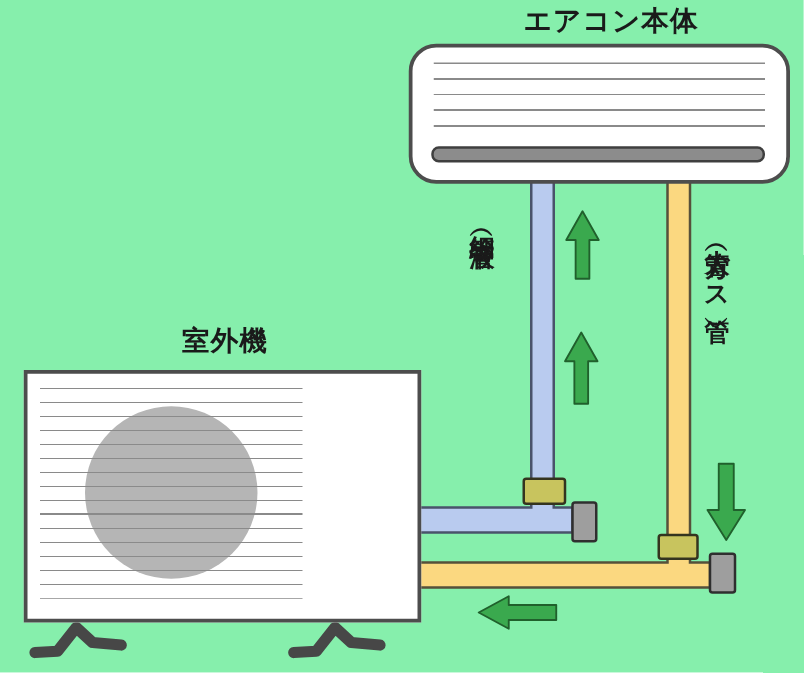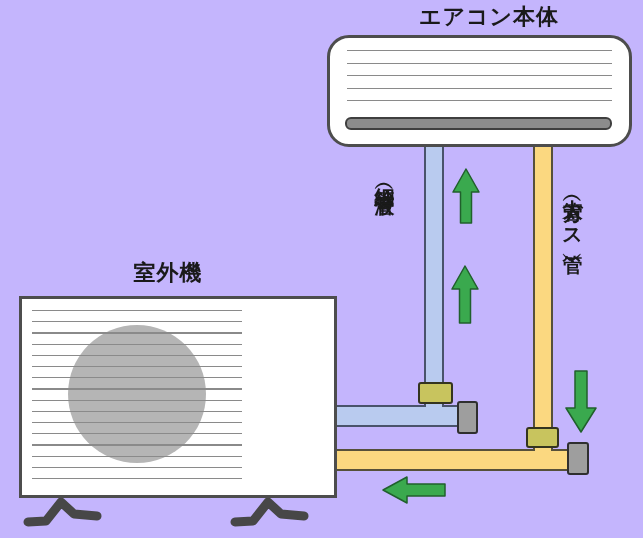--- a/index.html
+++ b/index.html
@@ -1,19 +1,19 @@
 <!DOCTYPE html>
 <html style="--pipe_thin: #b9cbef; --pipe_thin_border: #49536b; --pipe_thick: #fbd880; --pipe_thick_border: #56503a; --valve: #c8c45e; --valve_border: #34341f; --cap: #9e9e9e; --cap_border: #2f2f2f; --arrow: #3aa94e; --arrow_border: #20602c; --unit_border: #4d4d4d; --fan: #b5b5b5; --vent_line: #8a8a8a; --louver: #8c8c8c; --leg: #474747;"><head>
 <meta charset="utf-8">
 <style>
   html,body{margin:0;padding:0;background:#fff;}
   #stage{
     position:relative;
     width:643px;height:538px;
-    background:#c4b5fd;
+    background:#86efac;
     overflow:hidden;
     font-family:"Liberation Sans", sans-serif;
   }
   svg{position:absolute;left:0;top:0;z-index:1;}
 
   
   .pipe-thin{fill:var(--pipe_thin);stroke:var(--pipe_thin_border);stroke-width:2;}
   .pipe-thick{fill:var(--pipe_thick);stroke:var(--pipe_thick_border);stroke-width:2;}
   .valve{fill:var(--valve);stroke:var(--valve_border);stroke-width:2;}
   .cap{fill:var(--cap);stroke:var(--cap_border);stroke-width:2;}
@@ -50,21 +50,21 @@
     position:absolute;left:10px;top:11px;width:210px;height:169px;
     background:repeating-linear-gradient(to bottom,var(--vent_line) 0,var(--vent_line) 1.2px,transparent 1.2px,transparent 11.2px);
   }
 
   
   .title{
     position:absolute;z-index:3;color:#1a1a1a;
     font-size:22px;font-weight:bold;letter-spacing:1px;text-align:center;
   }
   .indoor-title{left:339px;top:2px;width:300px;}
-  .outdoor-title{left:68px;top:258px;width:200px;}
+  .outdoor-title{left:80px;top:258px;width:200px;}
   .vlabel{
     position:absolute;z-index:3;color:#1a1a1a;
     writing-mode:vertical-rl;text-orientation:mixed;
     font-size:20px;font-weight:bold;letter-spacing:2px;line-height:1.25;
   }
   .thin-label{left:372px;top:172px;height:150px;}
   .thick-label{left:560px;top:184px;height:170px;}
 </style>
 </head>
 <body>

